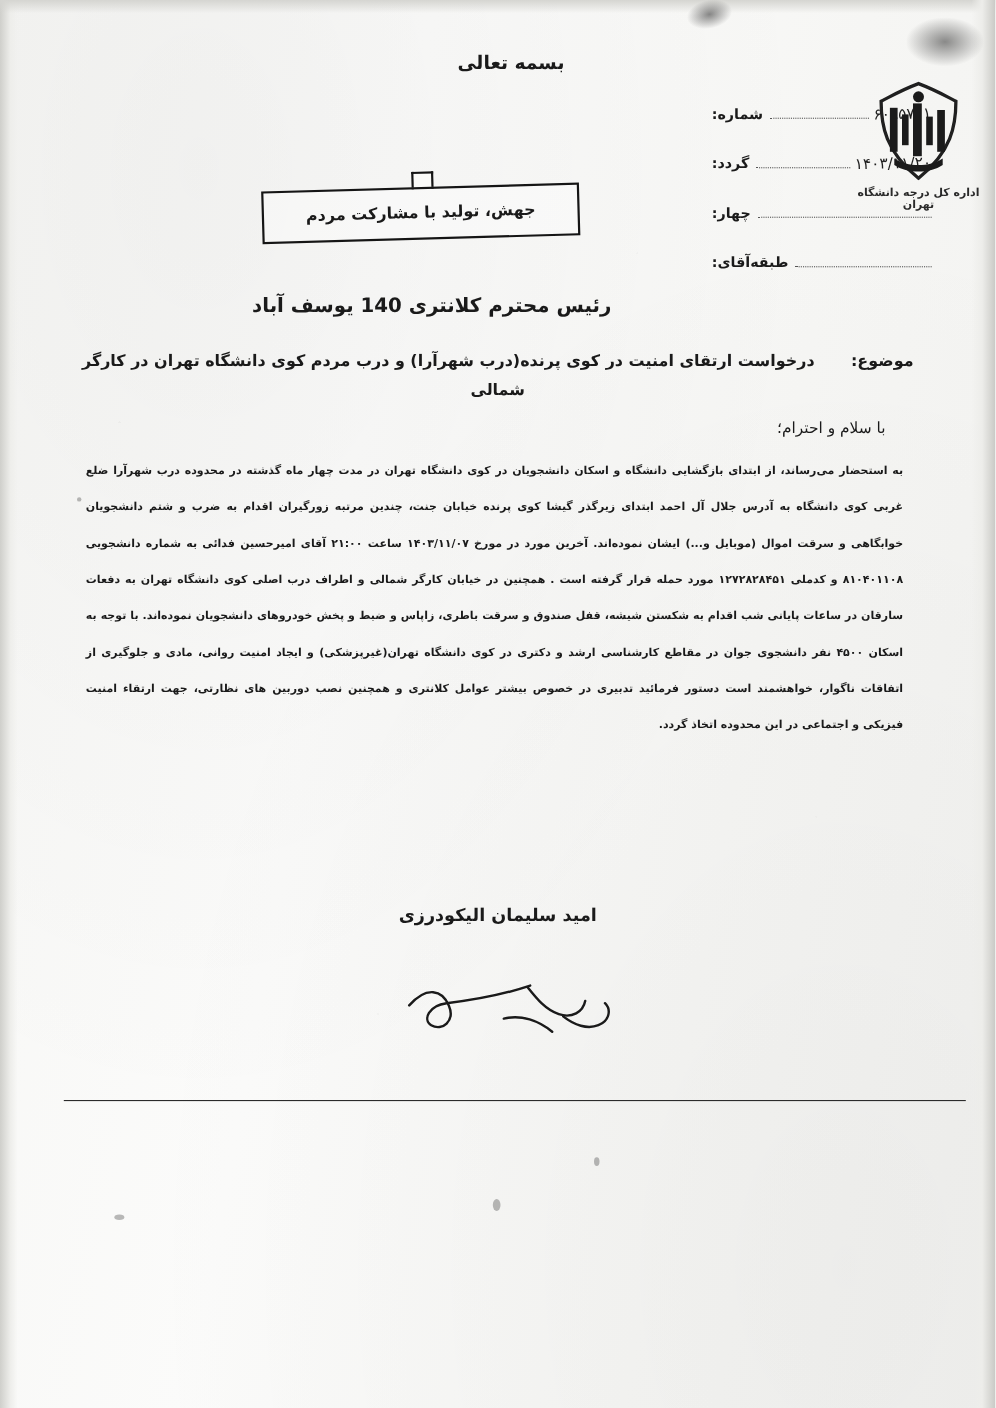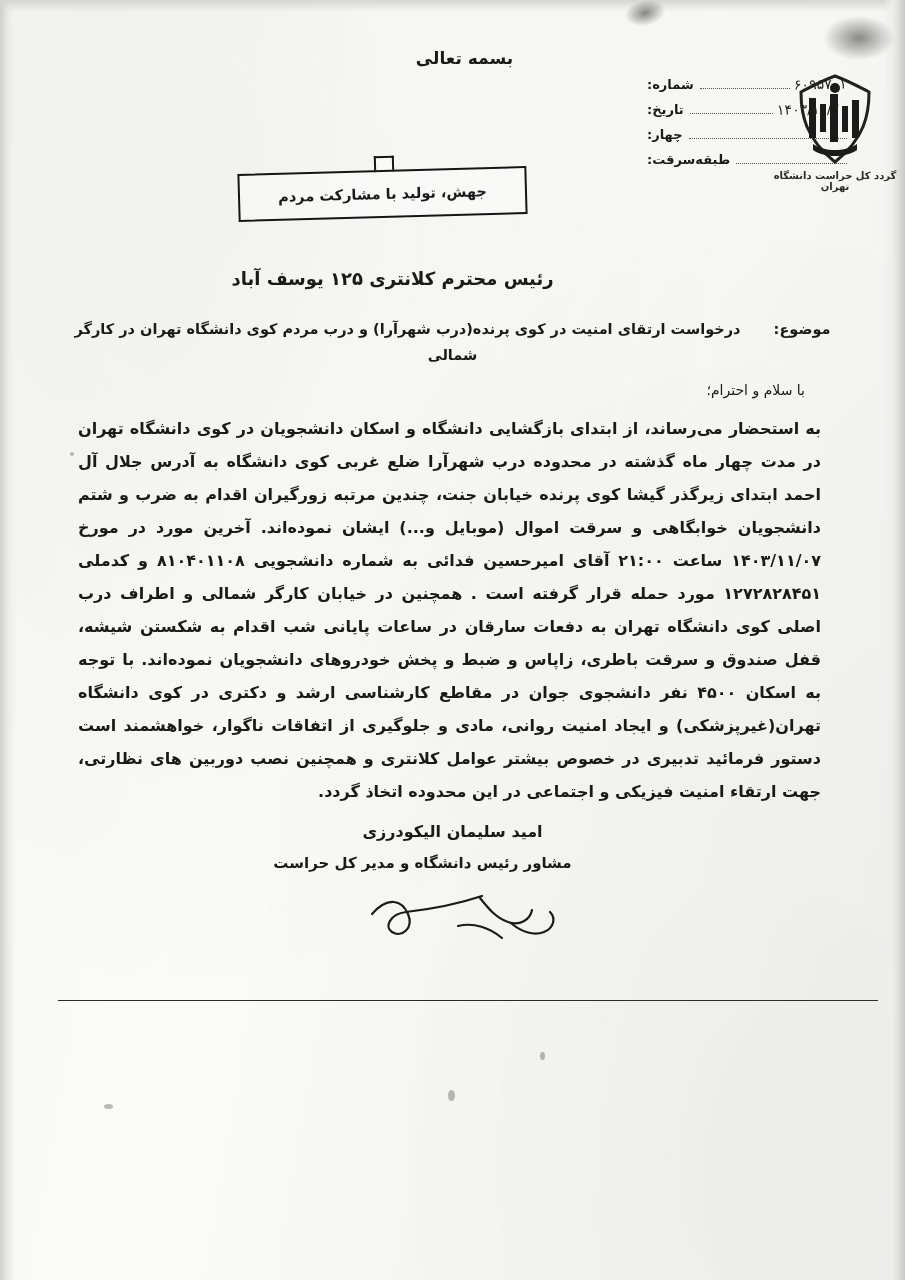--- a/index.html
+++ b/index.html
@@ -76,21 +76,21 @@
   
   .meta {
     position: absolute;
     top: 72px;
     right: 58px;
     width: 200px;
     text-align: right;
     font-size: 13.5px;
     line-height: 25px;
   }
-  .meta-row { display: flex; flex-direction: row-reverse; align-items: baseline; gap: 4px; white-space: nowrap; }
+  .meta-row { display: flex; flex-direction: row-reverse; align-items: baseline; gap: 4px; white-space: nowrap; margin-top: 20px; }
   .meta-label { font-weight: bold; font-size: 13px; }
   .meta-dots {
     flex: 1;
     border-bottom: 1px dotted #555;
     height: 12px;
     margin-left: 2px;
   }
   .meta-val {
     font-size: 14px;
     letter-spacing: .5px;
@@ -179,21 +179,21 @@
     font-size: 14px;
     font-weight: normal;
   }
 
   
   .body-text {
     position: absolute;
     top: 412px;
     right: 84px;
     left: 78px;
-    font-size: 16px;
+    font-size: 10px;
     line-height: 33px;
     text-align: justify;
     text-justify: inter-word;
     font-weight: 600;
   }
   .body-text p { margin: 0; }
 
   
   .sign-name {
     position: absolute;
@@ -247,30 +247,30 @@
 
   <div class="basmala">بسمه تعالی</div>
 
   <div class="meta">
     <div class="meta-row">
       <span class="meta-label">شماره:</span>
       <span class="meta-dots"></span>
       <span class="meta-val">۶۰۹۵۷۰۱</span>
     </div>
     <div class="meta-row">
-      <span class="meta-label">تاریخ:</span>
+      <span class="meta-label">گردد:</span>
       <span class="meta-dots"></span>
       <span class="meta-val">۱۴۰۳/۱۱/۲۰</span>
     </div>
     <div class="meta-row">
       <span class="meta-label">چهار:</span>
       <span class="meta-dots"></span>
     </div>
     <div class="meta-row">
-      <span class="meta-label">طبقه‌سرقت:</span>
+      <span class="meta-label">طبقه‌آقای:</span>
       <span class="meta-dots"></span>
     </div>
   </div>
 
   <div class="slogan-tab"></div>
   <div class="slogan">جهش، تولید با مشارکت مردم</div>
 
   <div class="logo-wrap">
     <div class="logo-mark">
       <svg viewBox="0 0 112 96" width="112" height="96" aria-hidden="true">
@@ -279,38 +279,37 @@
           <rect x="30" y="26" width="7" height="40"></rect>
           <rect x="41" y="32" width="6" height="28"></rect>
           <rect x="51" y="22" width="8" height="48"></rect>
           <rect x="63" y="34" width="6" height="26"></rect>
           <rect x="73" y="28" width="7" height="38"></rect>
           <path d="M34 72 C46 80 66 80 78 72 L78 78 C66 86 46 86 34 78 Z"></path>
           <circle cx="56" cy="16" r="5"></circle>
         </g>
       </svg>
     </div>
-    <div class="logo-cap">گردد کل حراست دانشگاه تهران</div>
-  </div>
-
-  <div class="addressee">رئیس محترم کلانتری ۱۲۵ یوسف آباد</div>
+    <div class="logo-cap">اداره کل درجه دانشگاه تهران</div>
+  </div>
+
+  <div class="addressee">رئیس محترم کلانتری 140 یوسف آباد</div>
 
   <div class="subject">
     <span class="lbl">موضوع:</span>
     <span>درخواست ارتقای امنیت در کوی پرنده(درب شهرآرا) و درب مردم کوی دانشگاه تهران در کارگر شمالی</span>
   </div>
 
   <div class="salutation">با سلام و احترام؛</div>
 
   <div class="body-text">
     <p>به استحضار می‌رساند، از ابتدای بازگشایی دانشگاه و اسکان دانشجویان در کوی دانشگاه تهران در مدت چهار ماه گذشته در محدوده درب شهرآرا ضلع غربی کوی دانشگاه به آدرس جلال آل احمد ابتدای زیرگذر گیشا کوی پرنده خیابان جنت، چندین مرتبه زورگیران اقدام به ضرب و شتم دانشجویان خوابگاهی و سرقت اموال (موبایل و...) ایشان نموده‌اند. آخرین مورد در مورخ ۱۴۰۳/۱۱/۰۷ ساعت ۲۱:۰۰ آقای امیرحسین فدائی به شماره دانشجویی ۸۱۰۴۰۱۱۰۸ و کدملی ۱۲۷۲۸۲۸۴۵۱ مورد حمله قرار گرفته است . همچنین در خیابان کارگر شمالی و اطراف درب اصلی کوی دانشگاه تهران به دفعات سارقان در ساعات پایانی شب اقدام به شکستن شیشه، قفل صندوق و سرقت باطری، زاپاس و ضبط و پخش خودروهای دانشجویان نموده‌اند. با توجه به اسکان ۴۵۰۰ نفر دانشجوی جوان در مقاطع کارشناسی ارشد و دکتری در کوی دانشگاه تهران(غیرپزشکی) و ایجاد امنیت روانی، مادی و جلوگیری از اتفاقات ناگوار، خواهشمند است دستور فرمائید تدبیری در خصوص بیشتر عوامل کلانتری و همچنین نصب دوربین های نظارتی، جهت ارتقاء امنیت فیزیکی و اجتماعی در این محدوده اتخاذ گردد.</p>
   </div>
 
   <div class="sign-name">امید سلیمان الیکودرزی</div>
-  <div class="sign-title">مشاور رئیس دانشگاه و مدیر کل حراست</div>
   <div class="signature">
     <svg viewBox="0 0 210 70" width="210" height="70" aria-hidden="true">
       <g fill="none" stroke="#1a1a1a" stroke-width="2.2" stroke-linecap="round">
         <path d="M10 30 C26 12 40 16 46 30 C52 44 40 54 30 48 C22 43 28 30 44 28 C70 25 96 20 120 12"></path>
         <path d="M118 14 C126 24 134 34 146 38 C158 42 168 36 170 26"></path>
         <path d="M150 40 C160 48 172 52 182 48 C192 44 194 34 188 28"></path>
         <path d="M96 42 C112 38 128 44 140 54"></path>
       </g>
     </svg>
   </div>

